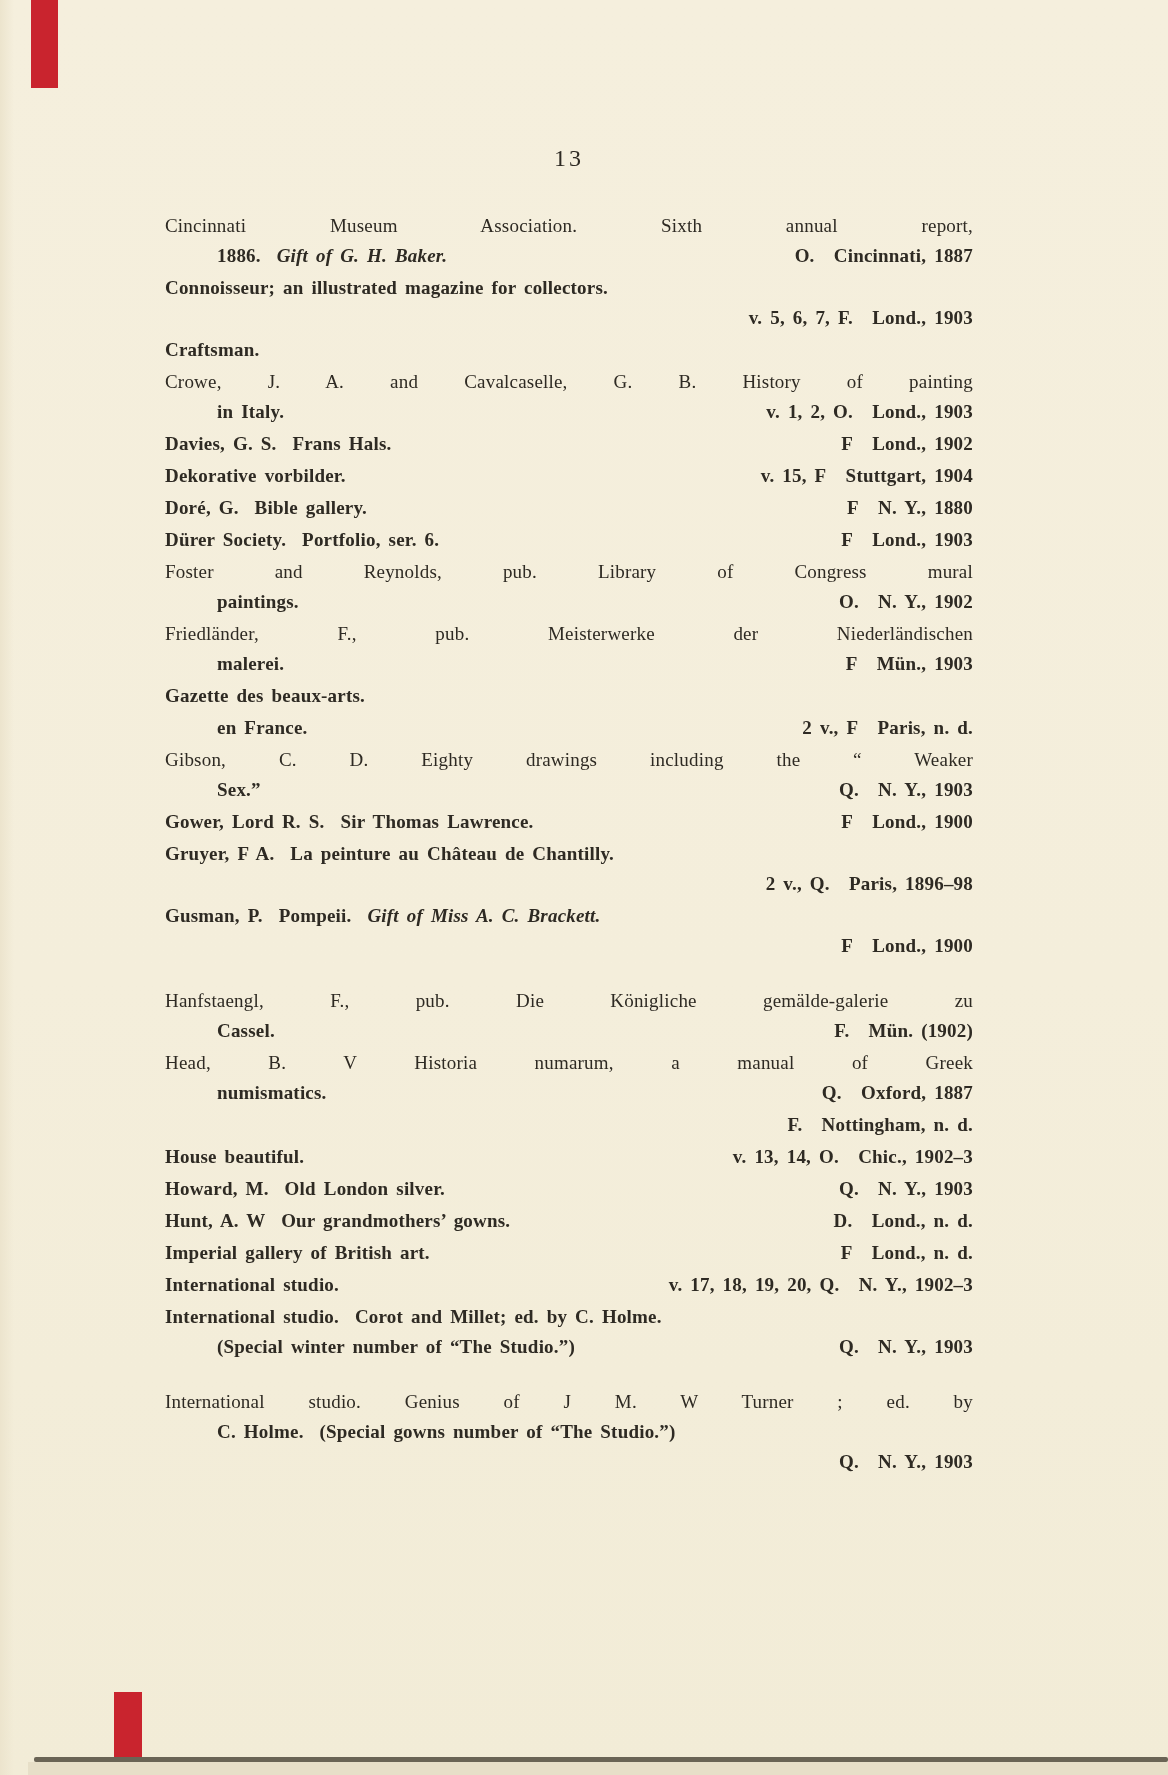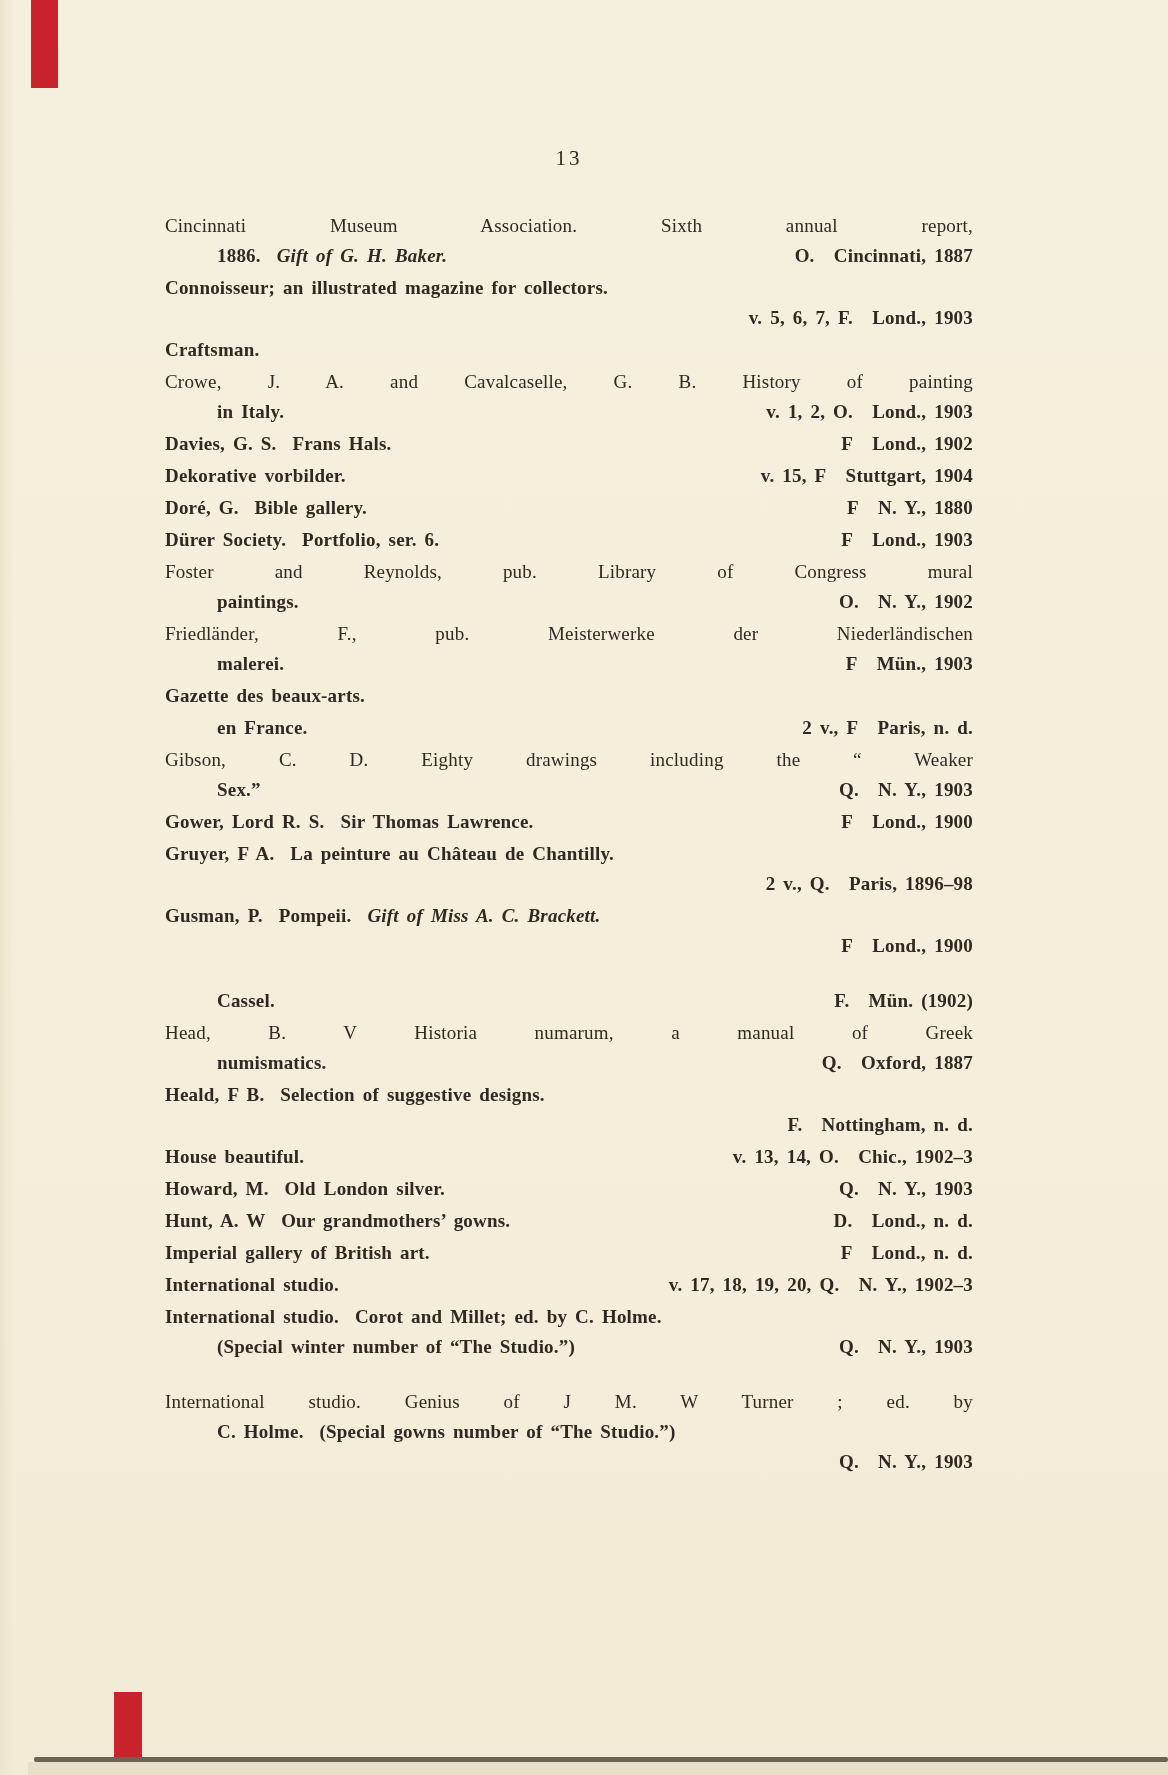--- a/index.html
+++ b/index.html
@@ -12,21 +12,21 @@
       linear-gradient(180deg, #f5efdd 0%, #f4eedb 55%, #f2ecd7 100%);
     font-family:"Liberation Serif","DejaVu Serif",serif;
     color:#2e2a23;
   }
   .page{position:absolute;inset:0;}
   .content{
     position:absolute;
     left:165px;top:143px;width:808px;
   }
   .page-number{
-    font-size:21px;line-height:30px;
+    font-size:24px;line-height:30px;
     text-align:center;
     letter-spacing:3px;
     margin:0 0 38px 0;
   }
   .entry{margin:0 0 2px 0;}
   .entry.gap{margin-top:25px;}
   .line{
     font-size:19px;line-height:30px;
     letter-spacing:0.2px;
     word-spacing:3px;
@@ -158,36 +158,34 @@
         </div>
         <div class="entry">
           <div class="line row">
             <span class="left"><span>Gusman, P.  Pompeii.  </span><span class="italic">Gift of Miss A. C. Brackett.</span></span>
           </div>
           <div class="line row">
             <span class="right">F Lond., 1900</span>
           </div>
         </div>
         <div class="entry gap">
+          <div class="line justify">Hanfstaengl, F., pub.  Die Königliche gemälde-galerie zu</div>
           <div class="line row indent">
             <span class="left"><span>Cassel.</span></span>
             <span class="right">F. Mün. (1902)</span>
           </div>
         </div>
         <div class="entry">
           <div class="line justify">Head, B. V  Historia numarum, a manual of Greek</div>
           <div class="line row indent">
             <span class="left"><span>numismatics.</span></span>
             <span class="right">Q. Oxford, 1887</span>
           </div>
         </div>
         <div class="entry">
-          <div class="line row">
-            <span class="left"><span>Heald, F B.  Selection of suggestive designs.</span></span>
-          </div>
           <div class="line row">
             <span class="right">F. Nottingham, n. d.</span>
           </div>
         </div>
         <div class="entry">
           <div class="line row">
             <span class="left"><span>House beautiful.</span></span>
             <span class="right">v. 13, 14, O. Chic., 1902–3</span>
           </div>
         </div>

